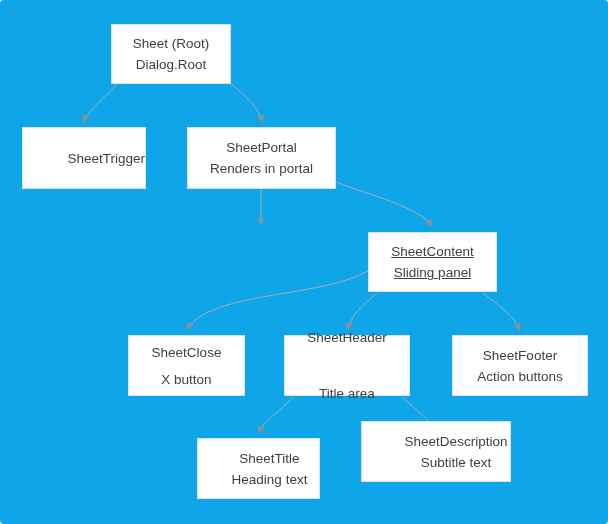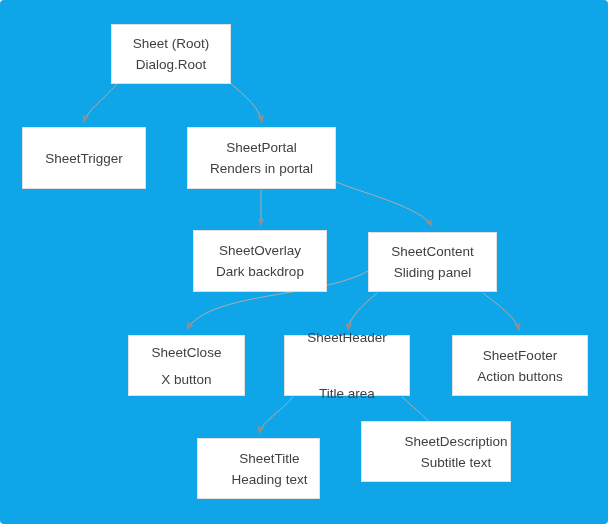--- a/index.html
+++ b/index.html
@@ -40,24 +40,24 @@
     align-items: center;
     justify-content: center;
     text-align: center;
     color: #3f3f3f;
     font-size: 13.5px;
     line-height: 21px;
   }
   .node span { display: block; white-space: nowrap; }
 
   .node-root        { left: 111px; top: 24px;  width: 120px; height: 60px; }
-  .node-trigger     { left: 22px;  top: 127px; width: 124px; height: 62px; }
+  .node-trigger     { left: 22px;  top: 127px; width: 124px; height: 62px; align-items: flex-end; }
   .node-portal      { left: 187px; top: 127px; width: 149px; height: 62px; }
   .node-overlay     { left: 193px; top: 230px; width: 134px; height: 62px; }
-  .node-content     { left: 368px; top: 232px; width: 129px; height: 60px; }
+  .node-content     { left: 368px; top: 232px; width: 129px; height: 60px; text-decoration: underline; }
   .node-close       { left: 128px; top: 335px; width: 117px; height: 61px; gap: 6px; }
   .node-header      { left: 284px; top: 335px; width: 126px; height: 61px; gap: 35px; }
   .node-footer      { left: 452px; top: 335px; width: 136px; height: 61px; }
   .node-title-box   { left: 197px; top: 438px; width: 123px; height: 61px; padding-left: 22px; }
   .node-description { left: 361px; top: 421px; width: 150px; height: 61px; padding-left: 40px; }
 </style>
 </head>
 <body>
 
 <div class="canvas">
@@ -86,24 +86,20 @@
 
   <div class="node node-trigger">
     <span class="t">SheetTrigger</span>
   </div>
 
   <div class="node node-portal">
     <span class="t">SheetPortal</span>
     <span class="s">Renders in portal</span>
   </div>
 
-  <div class="node node-overlay">
-    <span class="t">SheetOverlay</span>
-    <span class="s">Dark backdrop</span>
-  </div>
 
   <div class="node node-content">
     <span class="t">SheetContent</span>
     <span class="s">Sliding panel</span>
   </div>
 
   <div class="node node-close">
     <span class="t">SheetClose</span>
     <span class="s">X button</span>
   </div>

